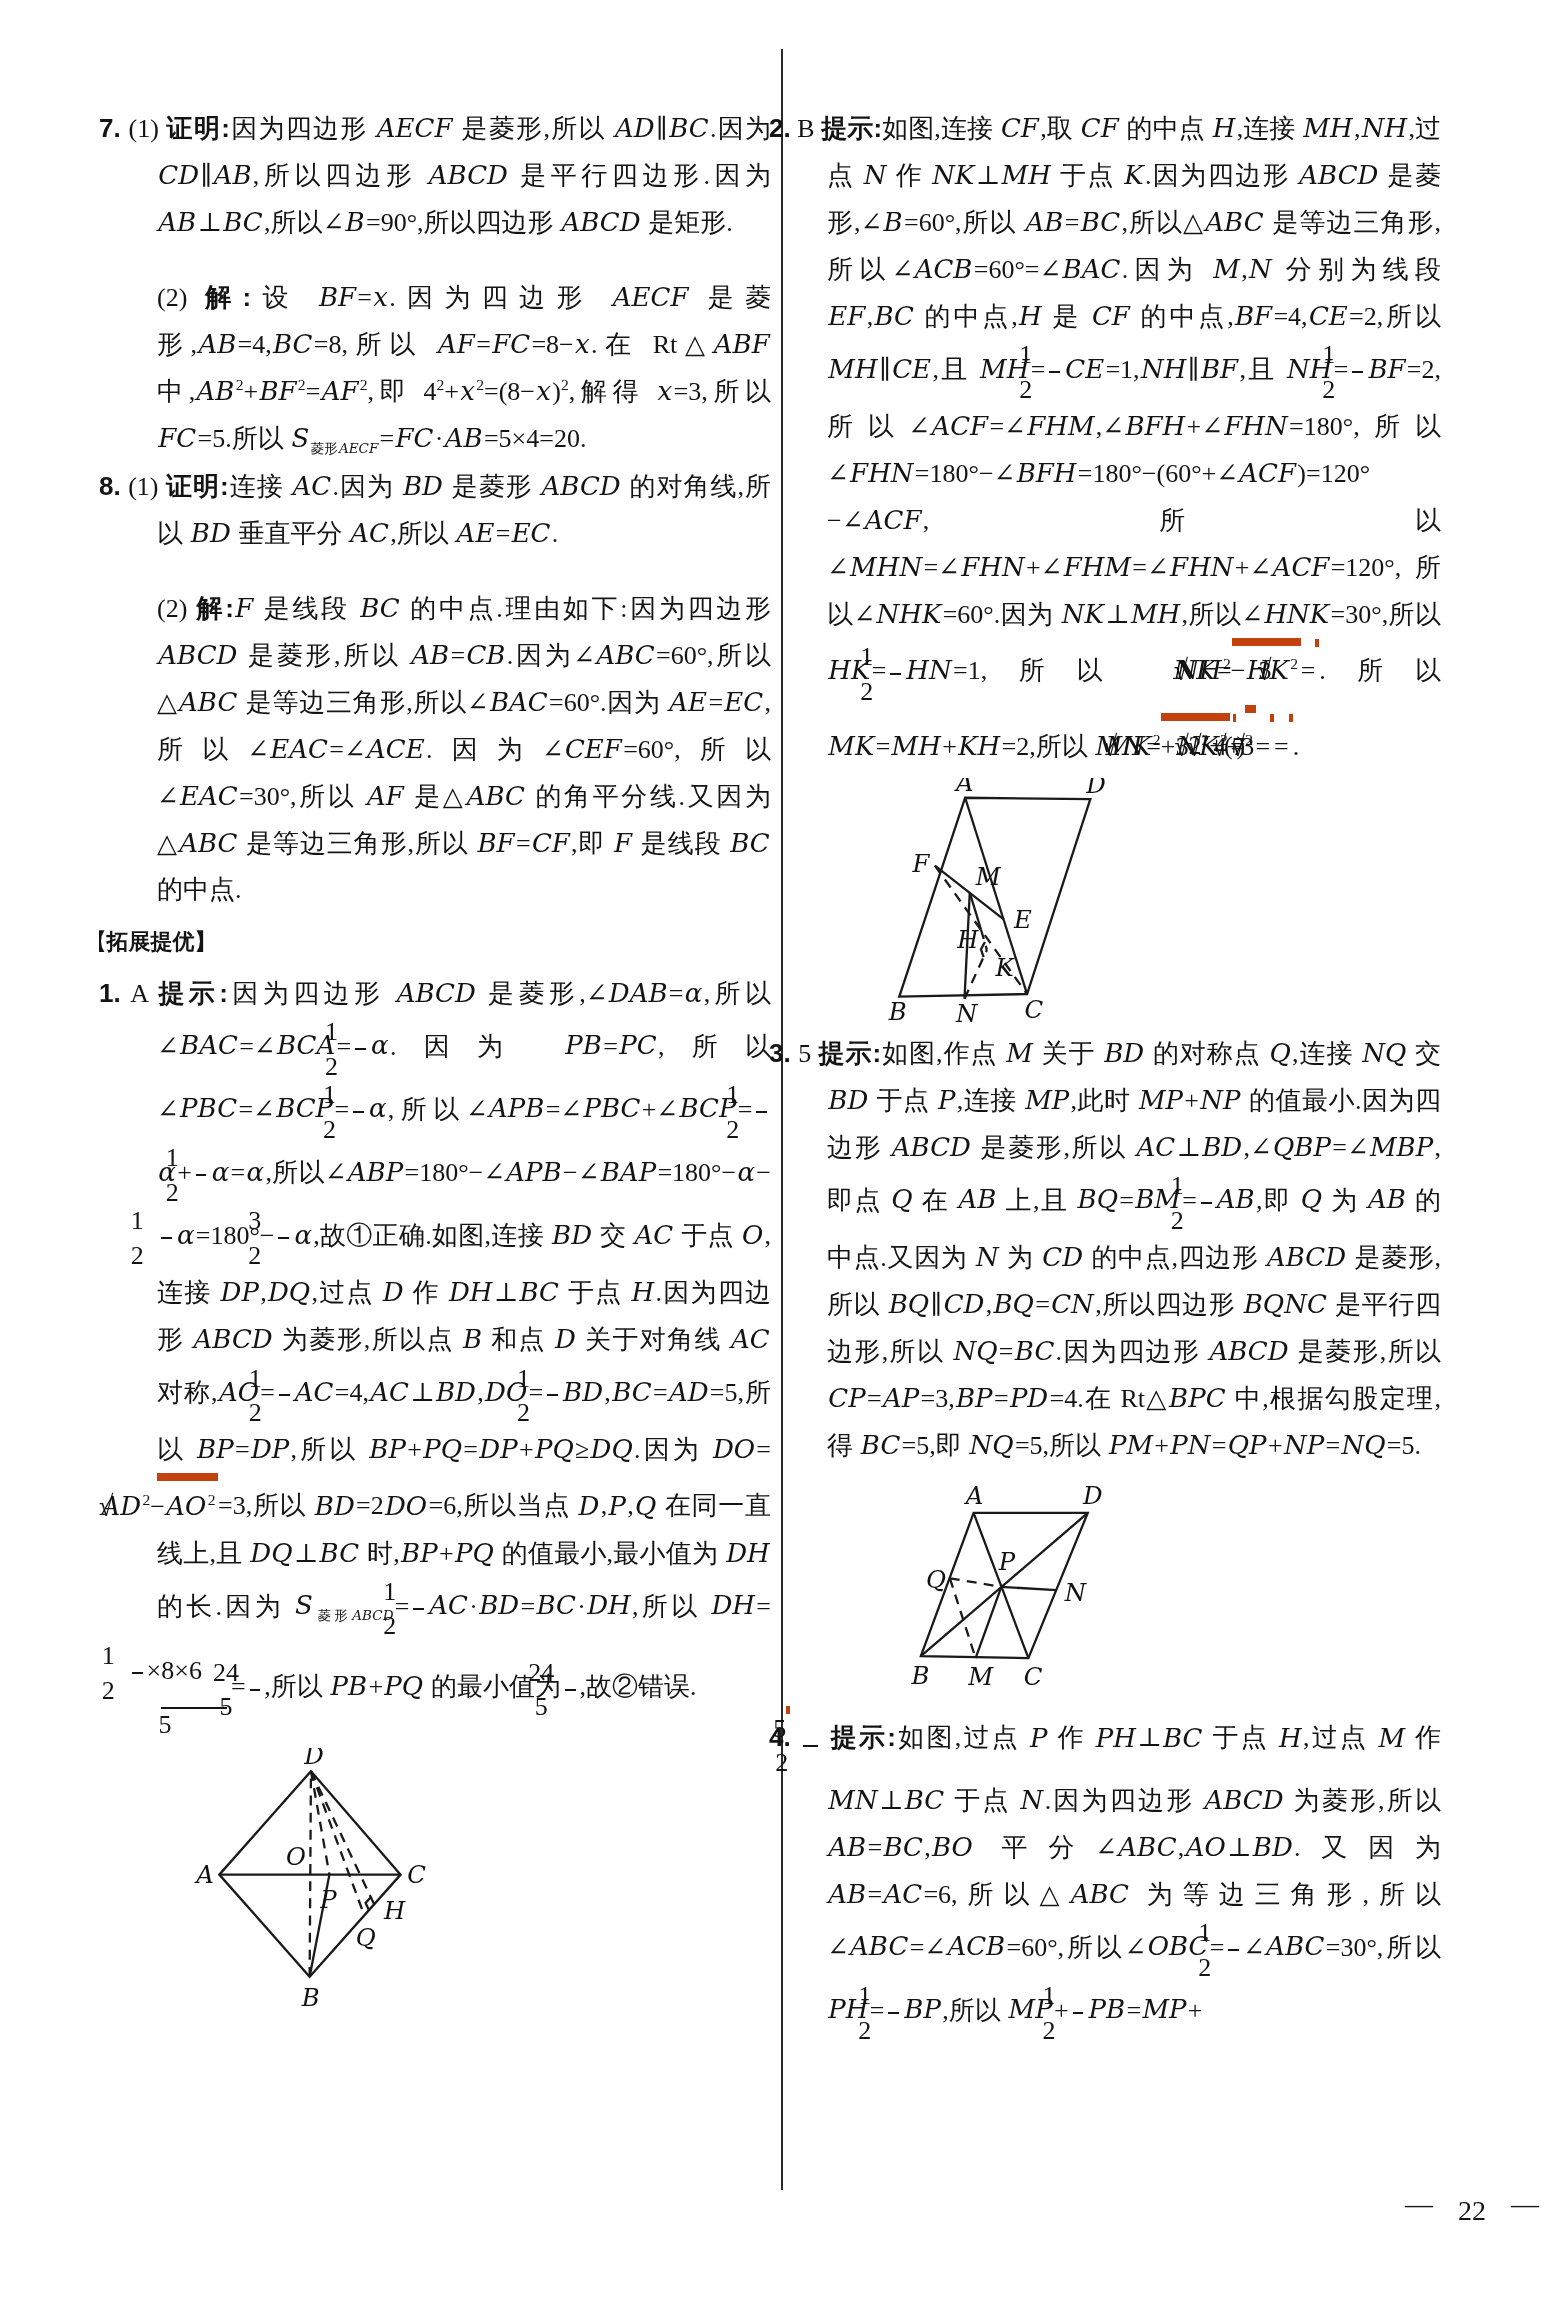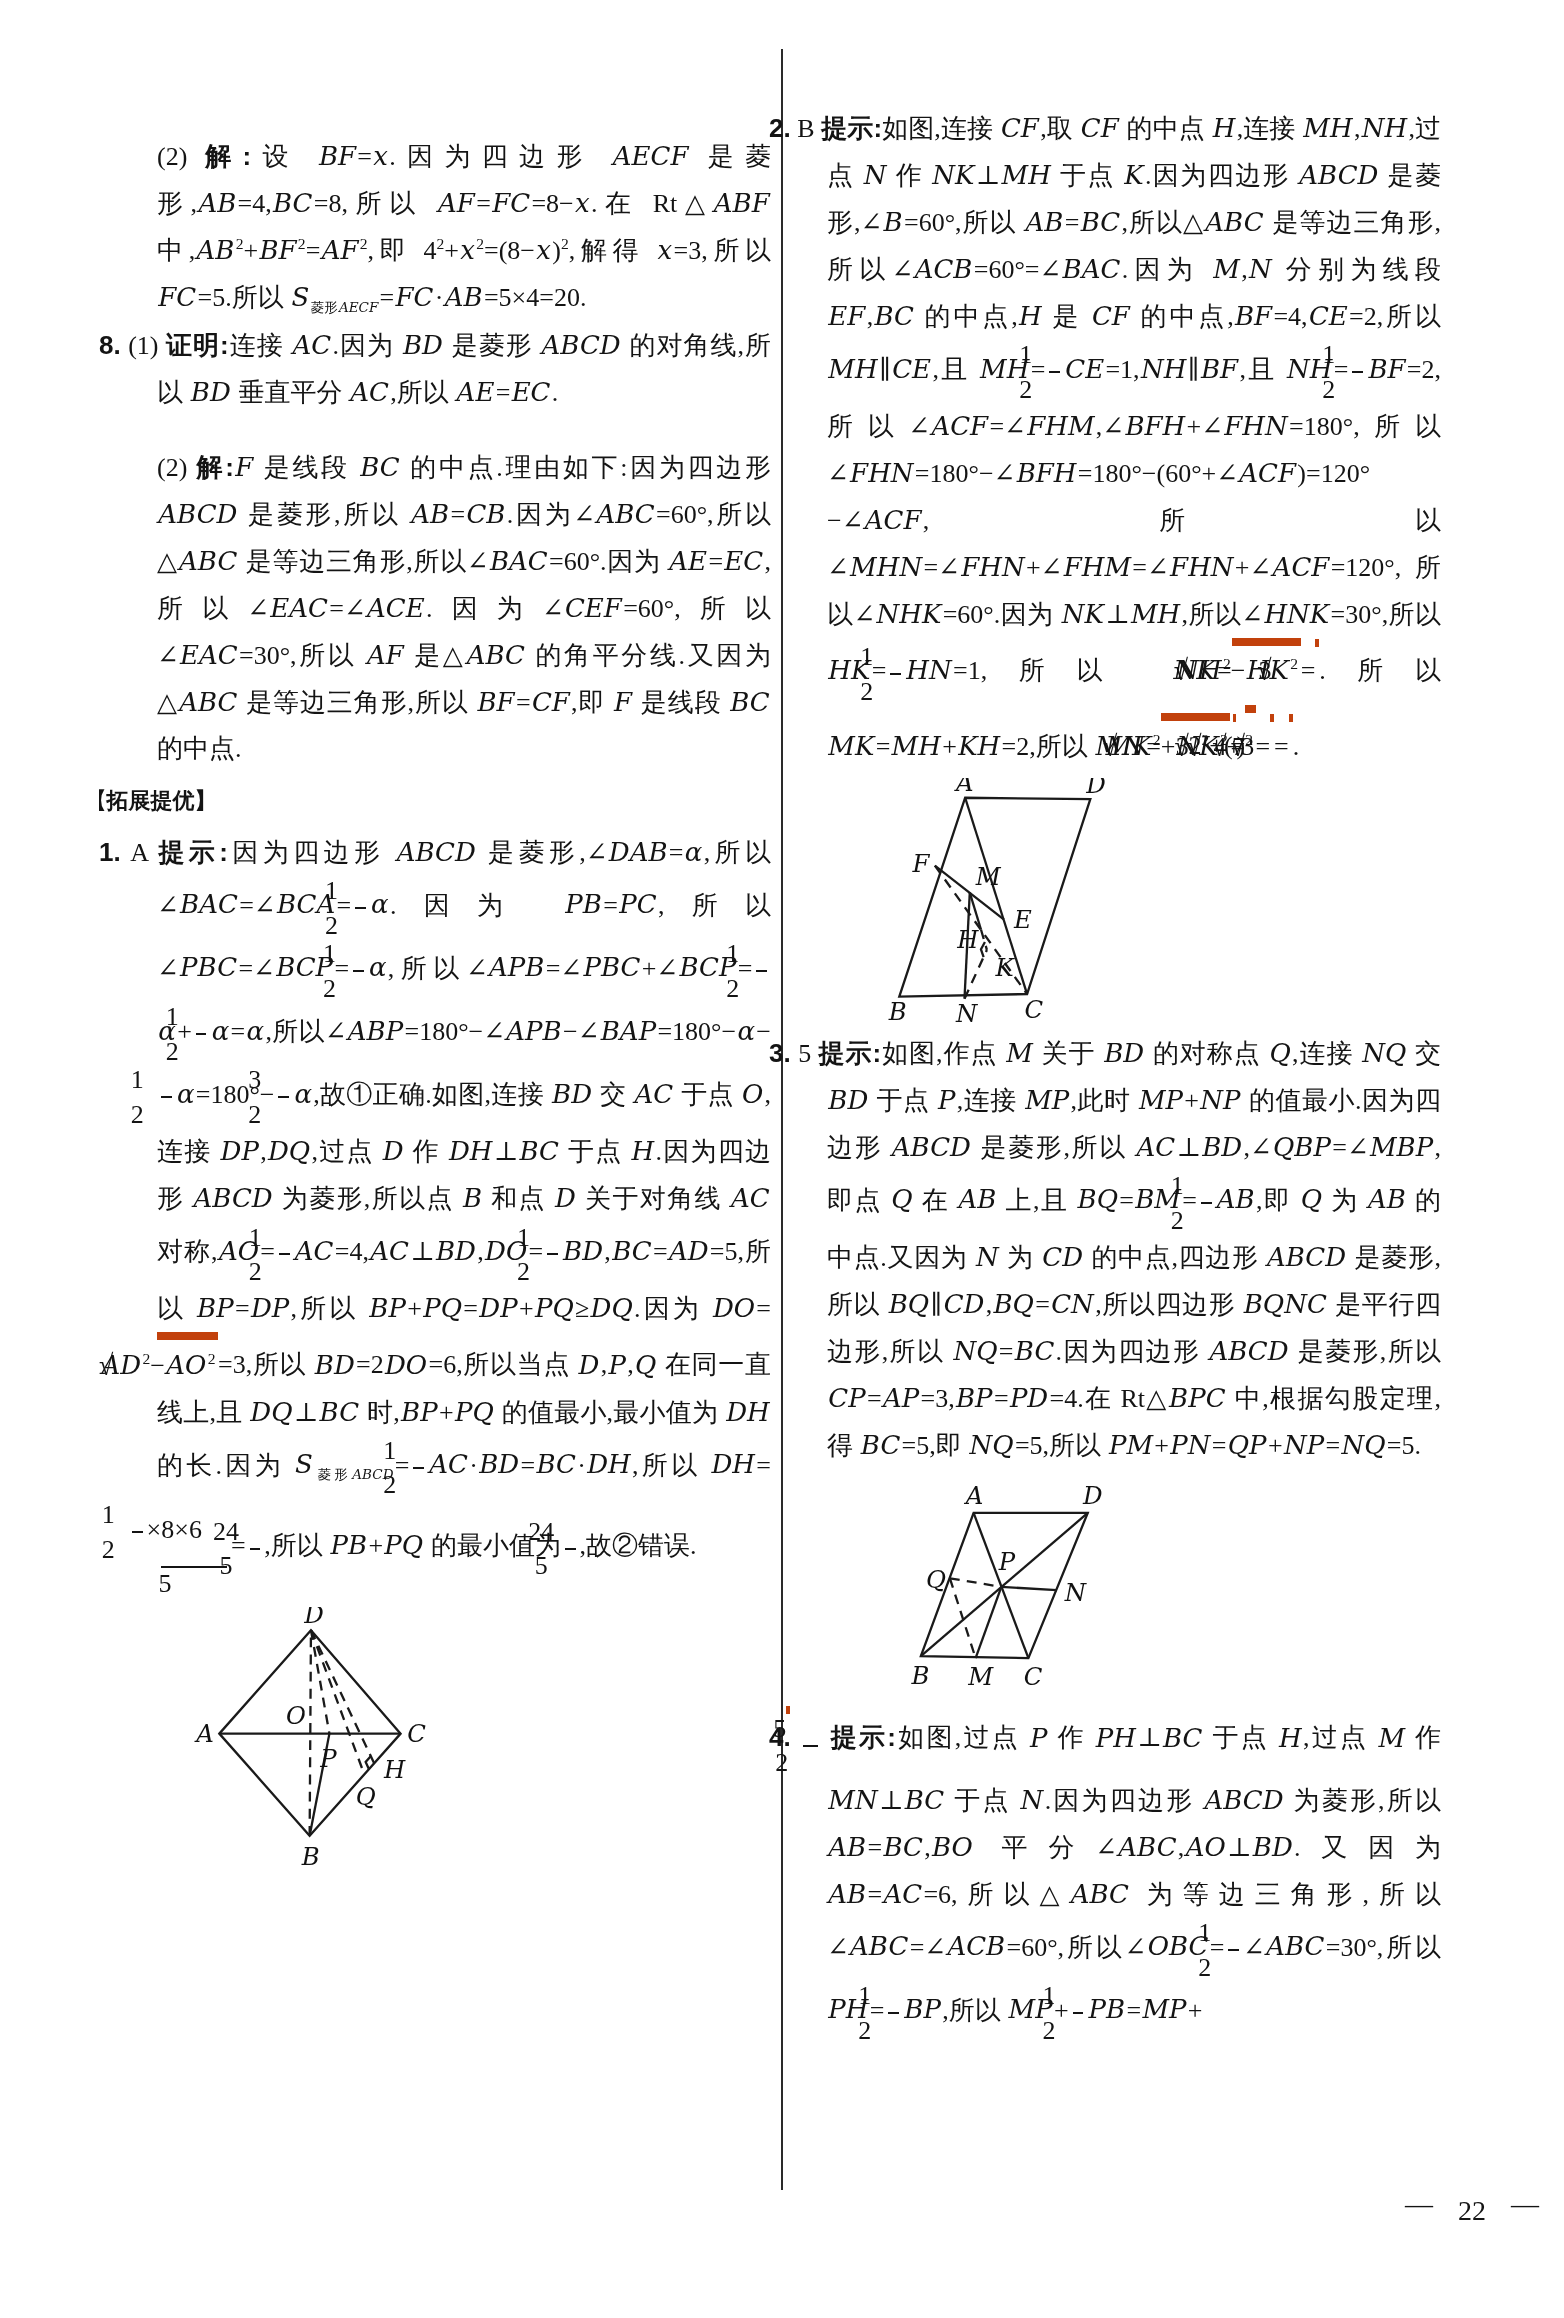--- a/index.html
+++ b/index.html
@@ -31,20 +31,21 @@
   .dg line,.dg polyline,.dg polygon{stroke:#1a1a1a;stroke-width:3.5;fill:none;}
   .dg .dash{stroke-dasharray:15 11;}
   .dg text{font-family:"DejaVu Serif",serif;font-style:italic;font-size:37px;fill:#111;stroke:none;}
 </style>
 </head>
 <body>
 
 <div id="divider"></div>
 
 <div class="col" id="col-left">
+  <p class="para"><span class="hei">7.</span> (1) <span class="hei">证明:</span>因为四边形 <i class="v">AECF</i> 是菱形,所以 <i class="v">AD</i>∥<i class="v">BC</i>.因为 <i class="v">CD</i>∥<i class="v">AB</i>,所以四边形 <i class="v">ABCD</i> 是平行四边形.因为 <i class="v">AB</i>⊥<i class="v">BC</i>,所以∠<i class="v">B</i>=90°,所以四边形 <i class="v">ABCD</i> 是矩形.</p>
   <p class="para cont">(2) <span class="hei">解:</span>设 <i class="v">BF</i>=<i class="v">x</i>.因为四边形 <i class="v">AECF</i> 是菱形,<i class="v">AB</i>=4,<i class="v">BC</i>=8,所以 <i class="v">AF</i>=<i class="v">FC</i>=8−<i class="v">x</i>.在 <span class="rm">Rt</span>△<i class="v">ABF</i> 中,<i class="v">AB</i><sup class="msup">2</sup>+<i class="v">BF</i><sup class="msup">2</sup>=<i class="v">AF</i><sup class="msup">2</sup>,即 4<sup class="msup">2</sup>+<i class="v">x</i><sup class="msup">2</sup>=(8−<i class="v">x</i>)<sup class="msup">2</sup>,解得 <i class="v">x</i>=3,所以 <i class="v">FC</i>=5.所以 <i class="v">S</i><sub class="msub">菱形<i class="v">AECF</i></sub>=<i class="v">FC</i>·<i class="v">AB</i>=5×4=20.</p>
   <p class="para"><span class="hei">8.</span> (1) <span class="hei">证明:</span>连接 <i class="v">AC</i>.因为 <i class="v">BD</i> 是菱形 <i class="v">ABCD</i> 的对角线,所以 <i class="v">BD</i> 垂直平分 <i class="v">AC</i>,所以 <i class="v">AE</i>=<i class="v">EC</i>.</p>
   <p class="para cont">(2) <span class="hei">解:</span><i class="v">F</i> 是线段 <i class="v">BC</i> 的中点.理由如下:因为四边形 <i class="v">ABCD</i> 是菱形,所以 <i class="v">AB</i>=<i class="v">CB</i>.因为∠<i class="v">ABC</i>=60°,所以△<i class="v">ABC</i> 是等边三角形,所以∠<i class="v">BAC</i>=60°.因为 <i class="v">AE</i>=<i class="v">EC</i>,所以∠<i class="v">EAC</i>=∠<i class="v">ACE</i>.因为∠<i class="v">CEF</i>=60°,所以∠<i class="v">EAC</i>=30°,所以 <i class="v">AF</i> 是△<i class="v">ABC</i> 的角平分线.又因为△<i class="v">ABC</i> 是等边三角形,所以 <i class="v">BF</i>=<i class="v">CF</i>,即 <i class="v">F</i> 是线段 <i class="v">BC</i> 的中点.</p>
   <div class="sec-header">【拓展提优】</div>
   <p class="para"><span class="hei">1.</span> <span class="rm">A</span>  <span class="hei">提示:</span>因为四边形 <i class="v">ABCD</i> 是菱形,∠<i class="v">DAB</i>=<i class="v">α</i>,所以∠<i class="v">BAC</i>=∠<i class="v">BCA</i>=<span class="frac"><span class="fnum">1</span><span class="fden">2</span></span><i class="v">α</i>.因为 <i class="v">PB</i>=<i class="v">PC</i>,所以∠<i class="v">PBC</i>=∠<i class="v">BCP</i>=<span class="frac"><span class="fnum">1</span><span class="fden">2</span></span><i class="v">α</i>,所以∠<i class="v">APB</i>=∠<i class="v">PBC</i>+∠<i class="v">BCP</i>=<span class="frac"><span class="fnum">1</span><span class="fden">2</span></span><i class="v">α</i>+<span class="frac"><span class="fnum">1</span><span class="fden">2</span></span><i class="v">α</i>=<i class="v">α</i>,所以∠<i class="v">ABP</i>=180°−∠<i class="v">APB</i>−∠<i class="v">BAP</i>=180°−<i class="v">α</i>−<span class="frac"><span class="fnum">1</span><span class="fden">2</span></span><i class="v">α</i>=180°−<span class="frac"><span class="fnum">3</span><span class="fden">2</span></span><i class="v">α</i>,故①正确.如图,连接 <i class="v">BD</i> 交 <i class="v">AC</i> 于点 <i class="v">O</i>,连接 <i class="v">DP</i>,<i class="v">DQ</i>,过点 <i class="v">D</i> 作 <i class="v">DH</i>⊥<i class="v">BC</i> 于点 <i class="v">H</i>.因为四边形 <i class="v">ABCD</i> 为菱形,所以点 <i class="v">B</i> 和点 <i class="v">D</i> 关于对角线 <i class="v">AC</i> 对称,<i class="v">AO</i>=<span class="frac"><span class="fnum">1</span><span class="fden">2</span></span><i class="v">AC</i>=4,<i class="v">AC</i>⊥<i class="v">BD</i>,<i class="v">DO</i>=<span class="frac"><span class="fnum">1</span><span class="fden">2</span></span><i class="v">BD</i>,<i class="v">BC</i>=<i class="v">AD</i>=5,所以 <i class="v">BP</i>=<i class="v">DP</i>,所以 <i class="v">BP</i>+<i class="v">PQ</i>=<i class="v">DP</i>+<i class="v">PQ</i>≥<i class="v">DQ</i>.因为 <i class="v">DO</i>=<span class="sqrt"><span class="rsign">√</span><span class="rbody"><i class="v">AD</i><sup class="msup">2</sup>−<i class="v">AO</i><sup class="msup">2</sup></span></span>=3,所以 <i class="v">BD</i>=2<i class="v">DO</i>=6,所以当点 <i class="v">D</i>,<i class="v">P</i>,<i class="v">Q</i> 在同一直线上,且 <i class="v">DQ</i>⊥<i class="v">BC</i> 时,<i class="v">BP</i>+<i class="v">PQ</i> 的值最小,最小值为 <i class="v">DH</i> 的长.因为 <i class="v">S</i><sub class="msub">菱形<i class="v">ABCD</i></sub>=<span class="frac"><span class="fnum">1</span><span class="fden">2</span></span><i class="v">AC</i>·<i class="v">BD</i>=<i class="v">BC</i>·<i class="v">DH</i>,所以 <i class="v">DH</i>=<span class="frac"><span class="fnum"><span class="frac"><span class="fnum">1</span><span class="fden">2</span></span>×8×6</span><span class="fden">5</span></span>=<span class="frac"><span class="fnum">24</span><span class="fden">5</span></span>,所以 <i class="v">PB</i>+<i class="v">PQ</i> 的最小值为<span class="frac"><span class="fnum">24</span><span class="fden">5</span></span>,故②错误.</p>
 
   <svg class="dg" width="290" height="277" viewBox="0 0 440 420" style="margin:9.2px 0 0 92px;">
 
     <polygon points="43,192 182,35 318,192 180,347"></polygon>
     <line x1="43" y1="192" x2="318" y2="192"></line>

